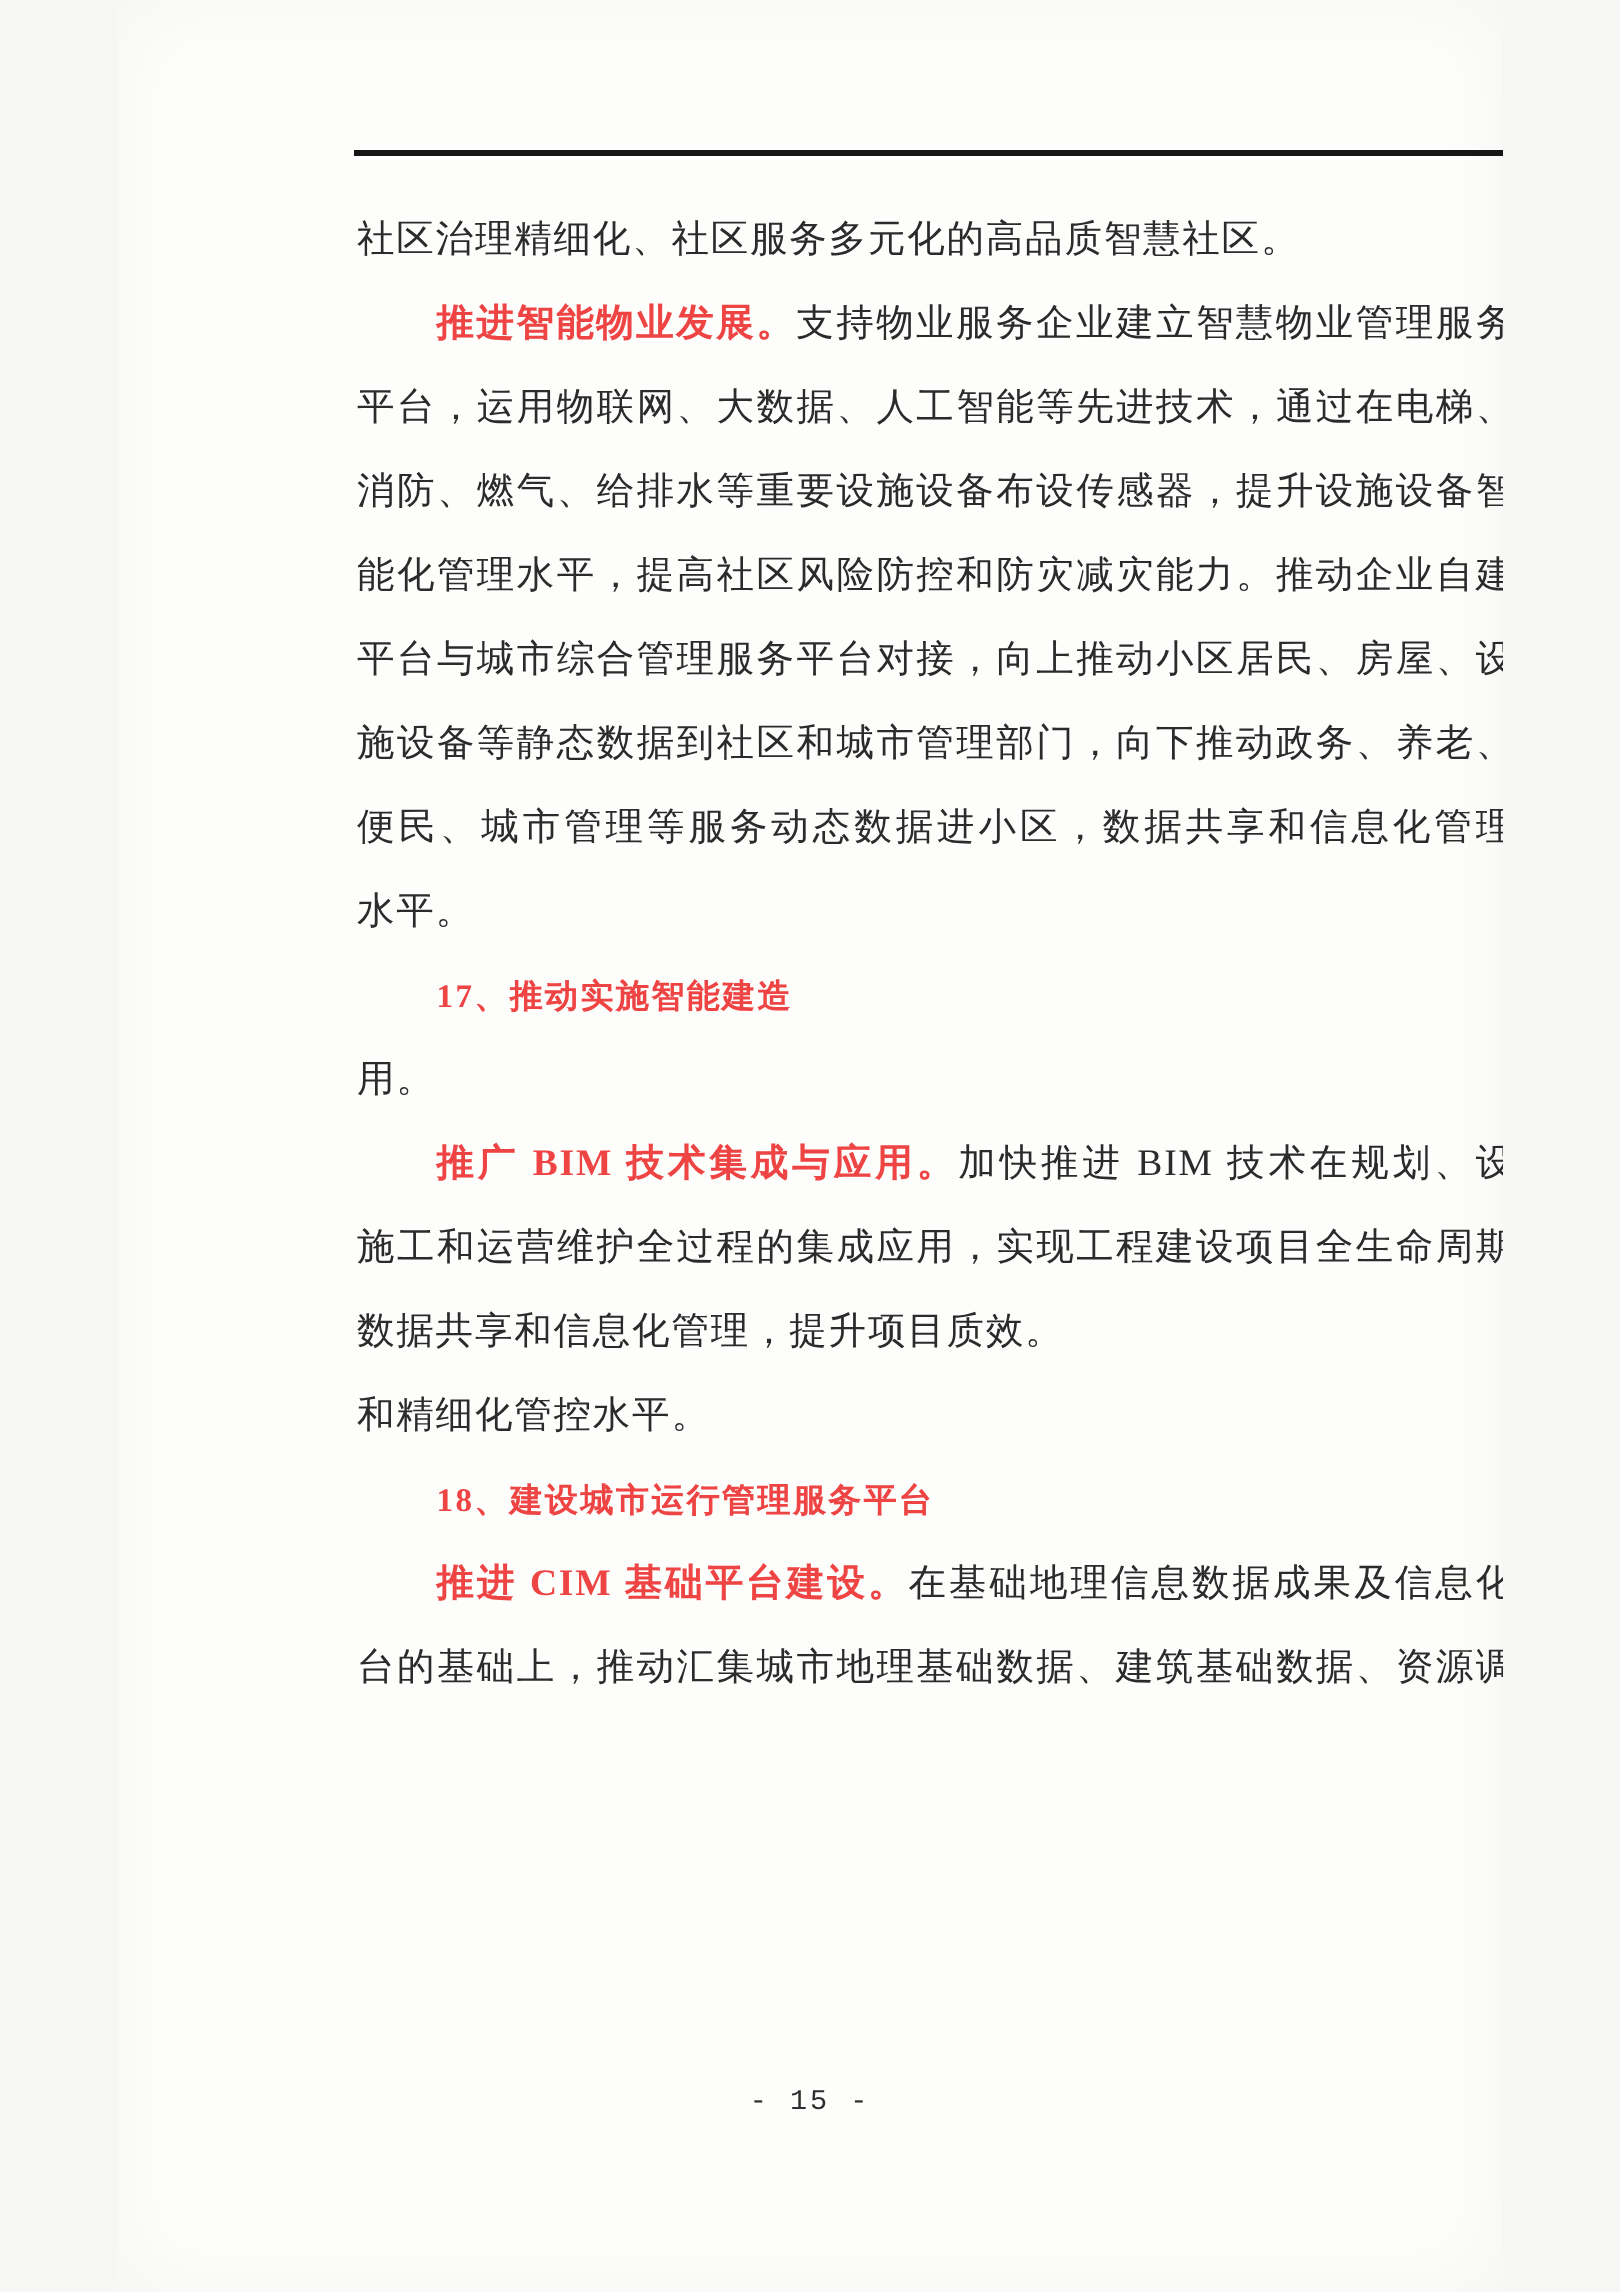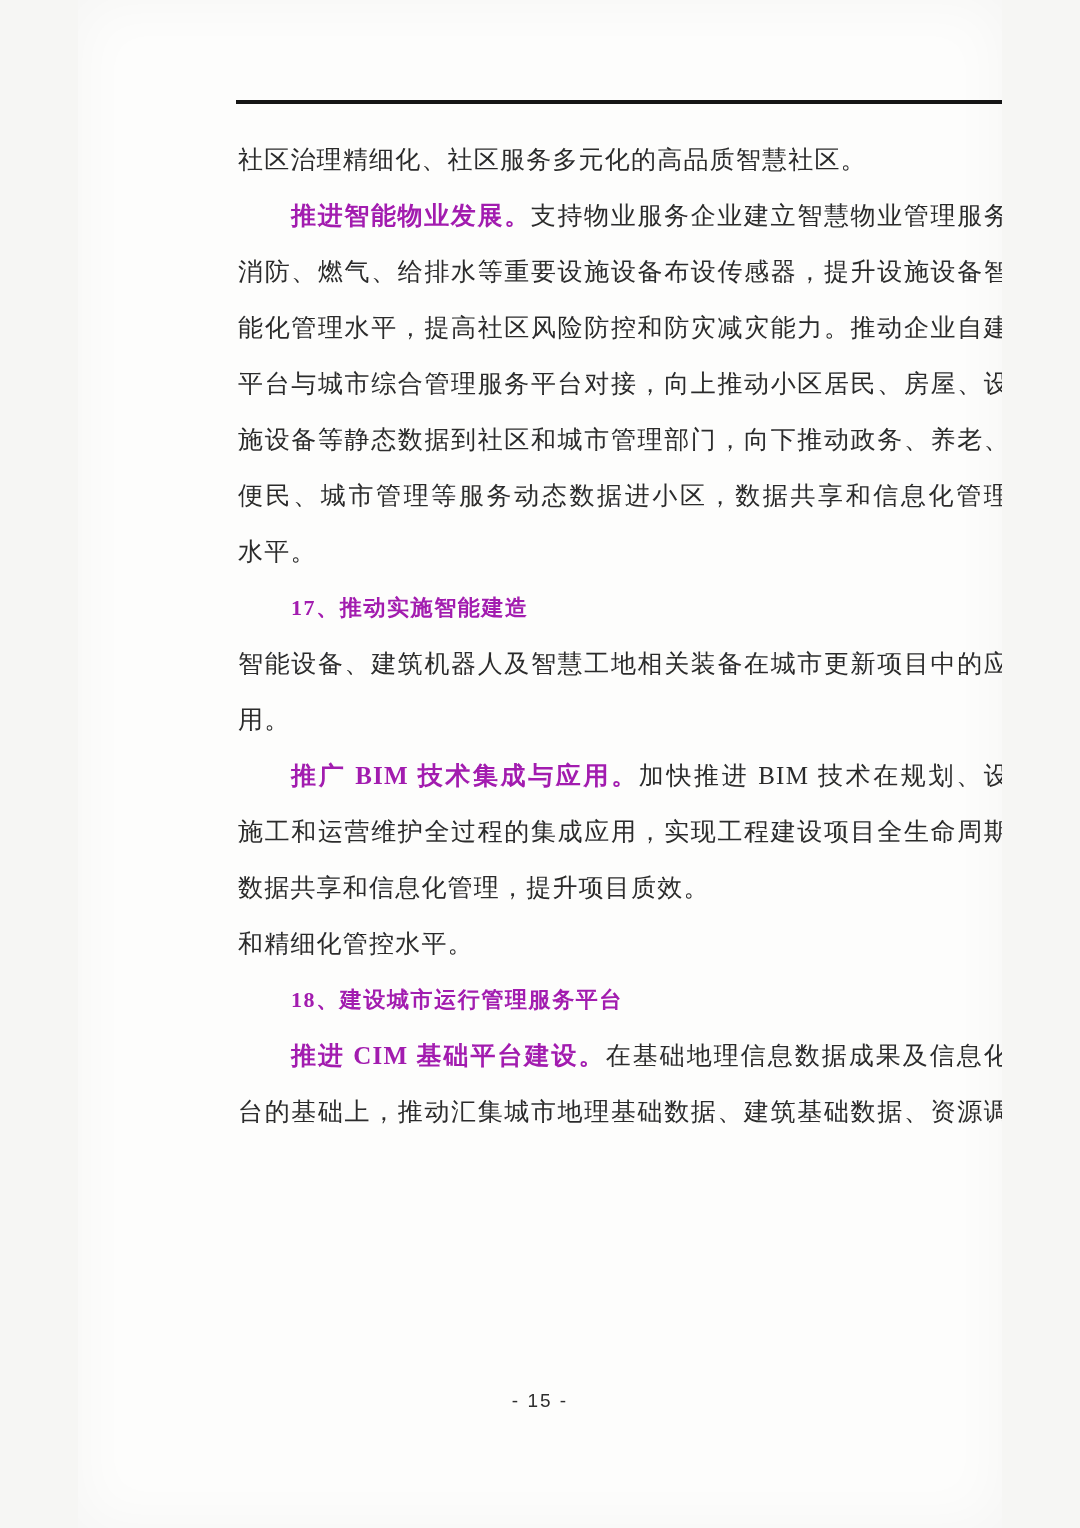--- a/index.html
+++ b/index.html
@@ -43,56 +43,56 @@
   .line.justify {
     text-align: justify;
     text-align-last: justify;
     text-justify: inter-character;
   }
   .line.indent {
     padding-left: 53px;
   }
   .line .seg.bold {
     font-weight: 700;
-    color: #a21caf;
+    color: #ef4444;
   }
   .line.heading {
     font-weight: 700;
     font-size: 22px;
     letter-spacing: 1.6px;
     color: #101010;
   }
   .page-footer {
     position: absolute;
     left: 0;
     top: 1390px;
     width: 100%;
     text-align: center;
-    font-family: Liberation Sans, sans-serif;
+    font-family: Liberation Mono, monospace;
     font-size: 19px;
     letter-spacing: 2px;
     color: #2e2e2e;
   }
 </style>
 </head>
 <body>
 
 <div class="page">
   <div class="header-rule"></div>
   <div class="text-block">
       <div class="line body"><span class="seg">社区治理精细化、社区服务多元化的高品质智慧社区。</span></div>
       <div class="line body indent justify"><span class="seg bold">推进智能物业发展。</span><span class="seg">支持物业服务企业建立智慧物业管理服务</span></div>
+      <div class="line body justify"><span class="seg">平台，运用物联网、大数据、人工智能等先进技术，通过在电梯、</span></div>
       <div class="line body justify"><span class="seg">消防、燃气、给排水等重要设施设备布设传感器，提升设施设备智</span></div>
       <div class="line body justify"><span class="seg">能化管理水平，提高社区风险防控和防灾减灾能力。推动企业自建</span></div>
       <div class="line body justify"><span class="seg">平台与城市综合管理服务平台对接，向上推动小区居民、房屋、设</span></div>
       <div class="line body justify"><span class="seg">施设备等静态数据到社区和城市管理部门，向下推动政务、养老、</span></div>
       <div class="line body justify"><span class="seg">便民、城市管理等服务动态数据进小区，数据共享和信息化管理</span></div>
       <div class="line body"><span class="seg">水平。</span></div>
       <div class="line heading indent"><span class="seg bold">17、推动实施智能建造</span></div>
-      <div class="line body justify"><span class="seg">智能设备、建筑机器人及智慧工地相关装备在城市更新项目中的应</span></div>
       <div class="line body"><span class="seg">用。</span></div>
       <div class="line body indent justify"><span class="seg bold">推广 BIM 技术集成与应用。</span><span class="seg">加快推进 BIM 技术在规划、设计、</span></div>
       <div class="line body justify"><span class="seg">施工和运营维护全过程的集成应用，实现工程建设项目全生命周期</span></div>
       <div class="line body"><span class="seg">数据共享和信息化管理，提升项目质效。</span></div>
       <div class="line body"><span class="seg">和精细化管控水平。</span></div>
       <div class="line heading indent"><span class="seg bold">18、建设城市运行管理服务平台</span></div>
       <div class="line body indent justify"><span class="seg bold">推进 CIM 基础平台建设。</span><span class="seg">在基础地理信息数据成果及信息化平</span></div>
       <div class="line body justify"><span class="seg">台的基础上，推动汇集城市地理基础数据、建筑基础数据、资源调</span></div>
     </div>
   <div class="page-footer">- 15 -</div>

